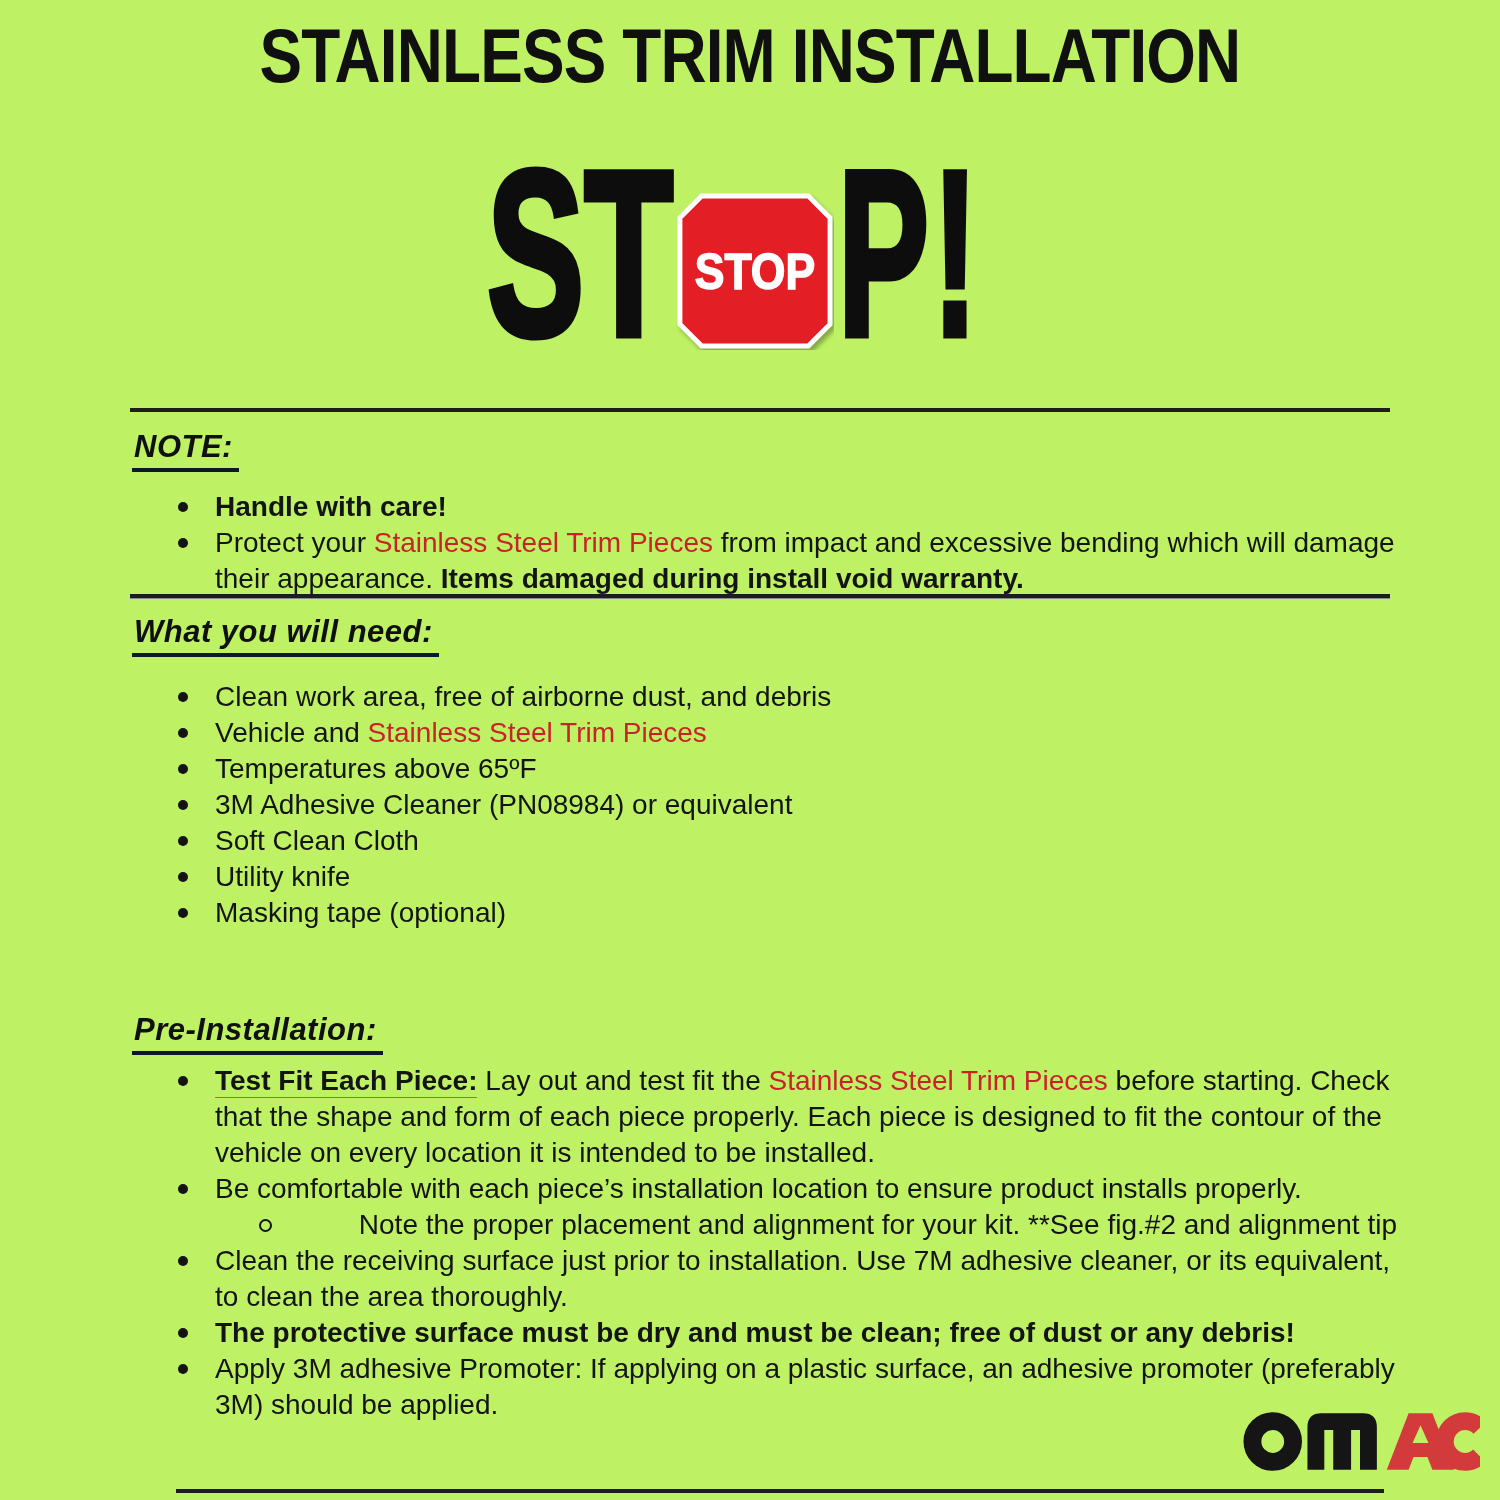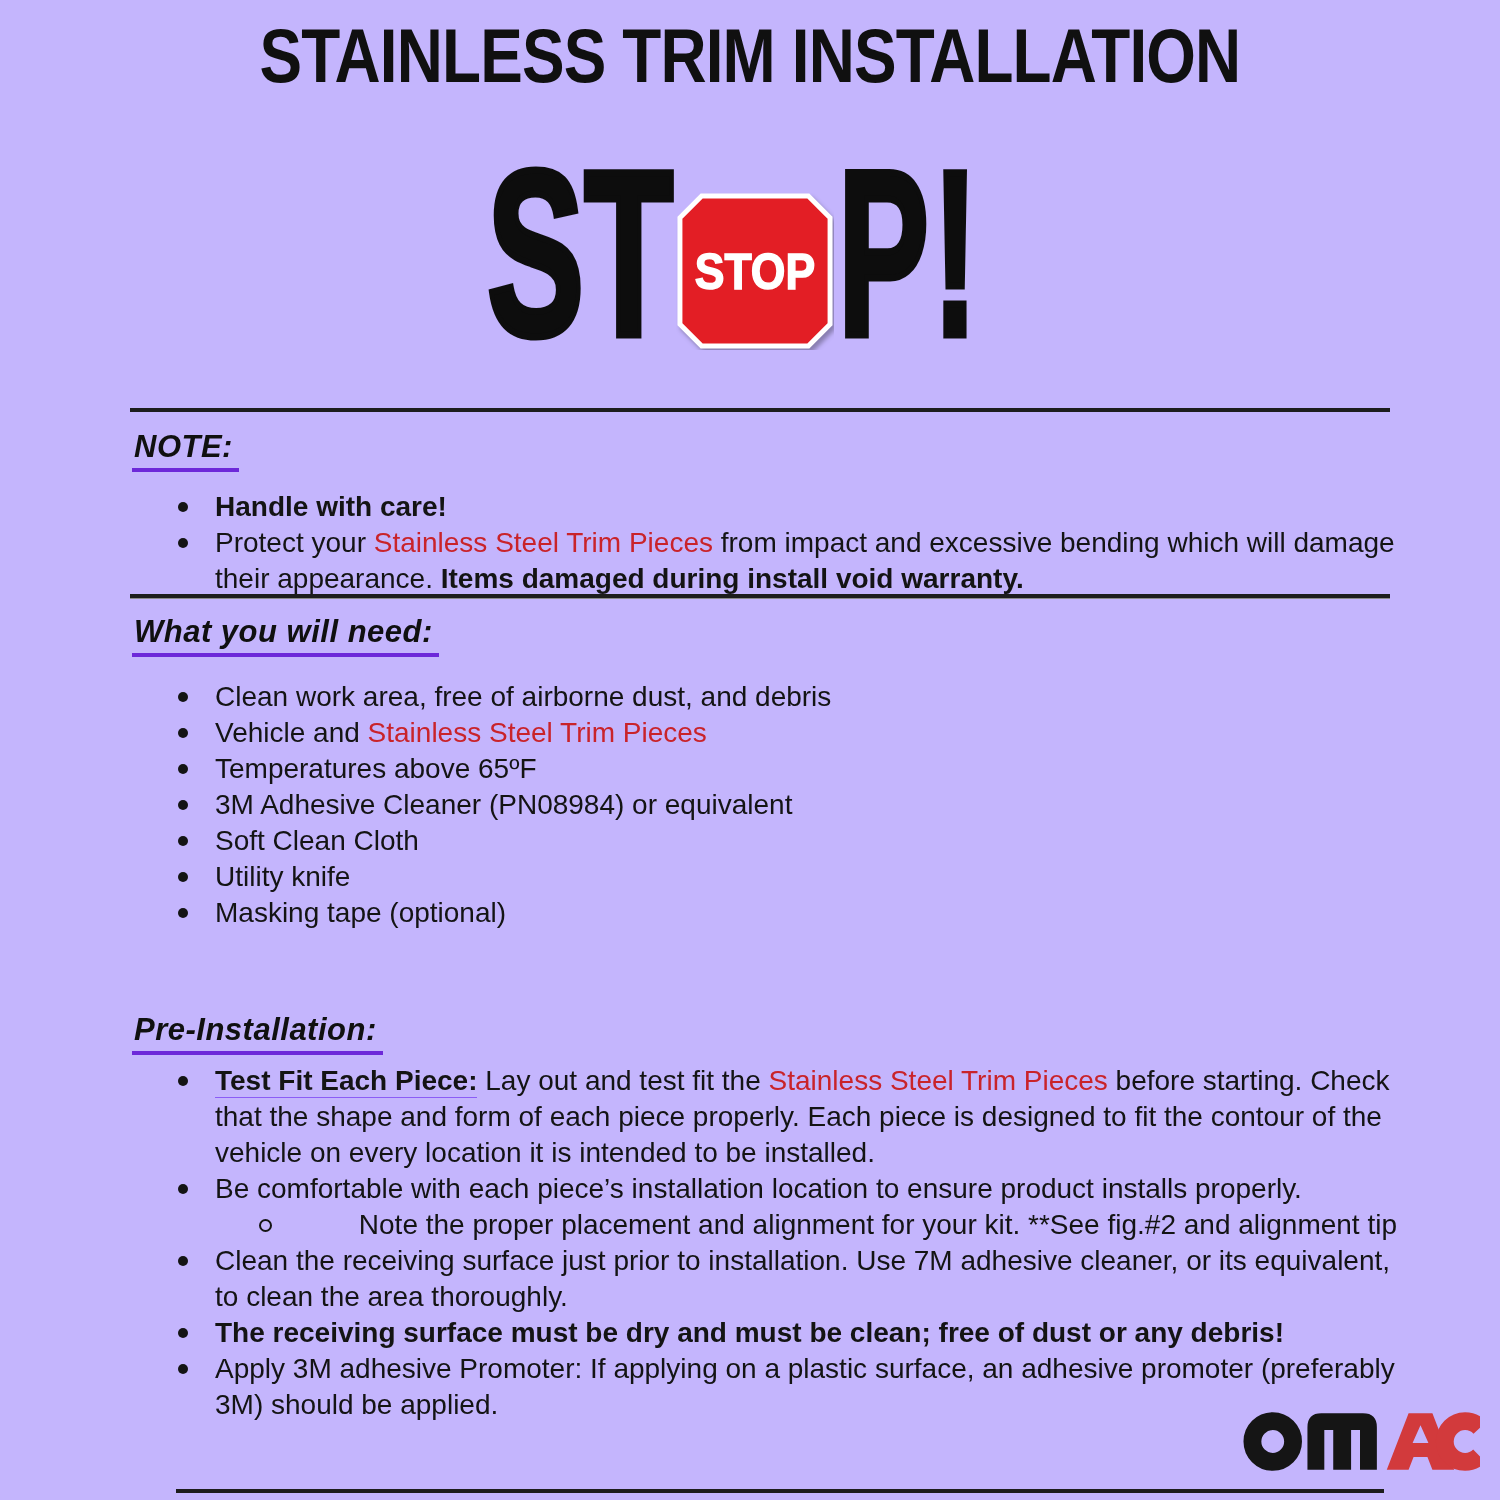--- a/index.html
+++ b/index.html
@@ -1,17 +1,17 @@
 <!DOCTYPE html>
 <html><head>
 <meta charset="utf-8">
 <style>
   html,body{margin:0;padding:0;background:#ffffff;}
   .page{
-    position:relative;width:1500px;height:1500px;background:#c4b5fd;
+    position:relative;width:1500px;height:1500px;background:#bef264;
     font-family:"Liberation Sans","DejaVu Sans",sans-serif;color:#161616;overflow:hidden;
   }
   
   .title-row{position:absolute;top:12px;left:0;right:0;text-align:center;}
   .title-row .t{
     display:inline-block;font-size:76px;font-weight:bold;letter-spacing:-1px;
     transform:scaleX(.84);transform-origin:center top;white-space:nowrap;color:#101010;
   }
   
   .stop-wrap{position:absolute;top:0;left:0;width:1500px;height:380px;padding-left:35px;}
@@ -23,21 +23,21 @@
   .bl-p{left:838px;top:136px;transform:scaleX(.58);letter-spacing:6px;}
   .octagon-box{position:absolute;left:676px;top:192px;width:158px;height:158px;}
   
   .rule{position:absolute;height:4px;background:#1d1d1d;}
   .rule-1{top:408px;left:130px;width:1260px;}
   .rule-2{top:594px;left:130px;width:1260px;border-bottom:1px solid #8a8a8a;}
   .rule-3{top:1489px;left:176px;width:1208px;}
   
   .sec-h{
     position:absolute;left:132px;font-size:31px;font-weight:bold;font-style:italic;
-    color:#101010;border-bottom:4px solid #6d28d9;padding:0 6px 3px 2px;display:inline-block;
+    color:#101010;border-bottom:4px solid #0f172a;padding:0 6px 3px 2px;display:inline-block;
     letter-spacing:.5px;
   }
   .h-note{top:429px;}
   .h-need{top:614px;}
   .h-pre{top:996px;margin-top:16px;}
   
   ul.blist{
     position:absolute;left:215px;width:1182px;margin:0;padding:0;list-style:none;
     font-size:28px;line-height:36px;color:#141414;
   }
@@ -101,21 +101,21 @@
     <li><span class="dot"></span><span>Utility knife</span></li>
     <li><span class="dot"></span><span>Masking tape (optional)</span></li>
   </ul>
 
   <div class="sec-h h-pre">Pre-Installation:</div>
   <ul class="blist l-pre">
     <li><span class="dot"></span><span class="bu">Test Fit Each Piece:</span><span> Lay out and test fit the </span><span class="red">Stainless Steel Trim Pieces</span><span> before starting. Check that the shape and form of each piece properly. Each piece is designed to fit the contour of the vehicle on every location it is intended to be installed.</span></li>
     <li><span class="dot"></span><span class="nowrap">Be comfortable with each piece’s installation location to ensure product installs properly.</span></li>
     <li class="sub"><span class="odot"></span><span class="nowrap">Note the proper placement and alignment for your kit. **See fig.#2 and alignment tip</span></li>
     <li><span class="dot"></span><span>Clean the receiving surface just prior to installation. Use 7M adhesive cleaner, or its equivalent, to clean the area thoroughly.</span></li>
-    <li><span class="dot"></span><span class="bold">The receiving surface must be dry and must be clean; free of dust or any debris!</span></li>
+    <li><span class="dot"></span><span class="bold">The protective surface must be dry and must be clean; free of dust or any debris!</span></li>
     <li><span class="dot"></span><span>Apply 3M adhesive Promoter: If applying on a plastic surface, an adhesive promoter (preferably 3M) should be applied.</span></li>
   </ul>
 
   <div class="omac">
     <svg width="238" height="64" viewBox="0 0 240 64">
       <g>
         <circle cx="31" cy="31.5" r="20.5" fill="none" stroke="#151515" stroke-width="18"></circle>
         <path d="M66,60 L66,17 Q66,3 80,3 L122,3 Q136,3 136,17 L136,60 L119,60 L119,20 L110,20 L110,60 L92,60 L92,20 L83,20 L83,60 Z" fill="#151515"></path>
         <path d="M146,60 L168,3 L192,3 L214,60 L192,60 L187,47 L173,47 L168,60 Z M180,15 L188,33 L172,33 Z" fill="#d23a3c" fill-rule="evenodd"></path>
         <circle cx="225" cy="31.5" r="20.5" fill="none" stroke="#d23a3c" stroke-width="18" stroke-dasharray="96.8 32" stroke-dashoffset="-16"></circle>

